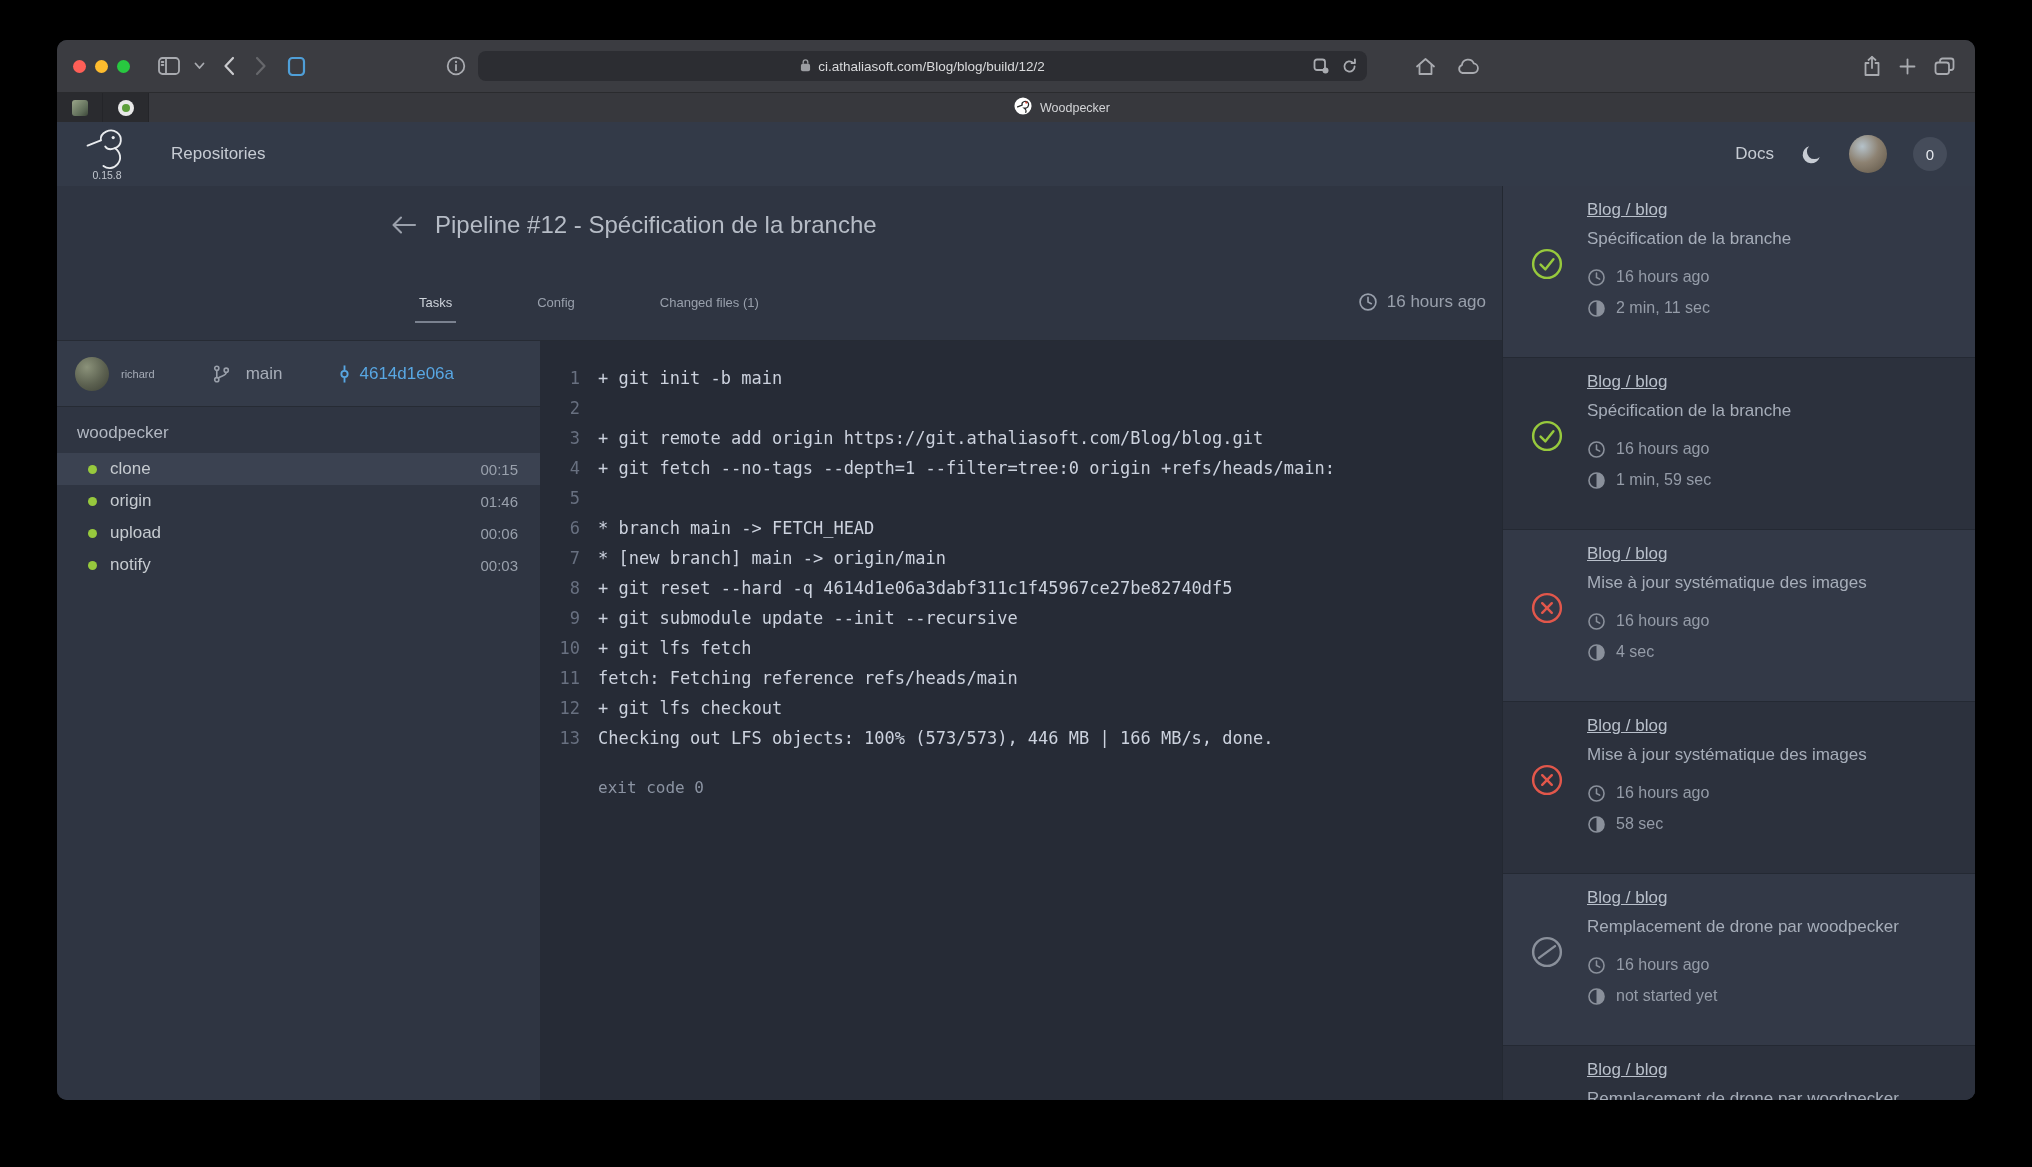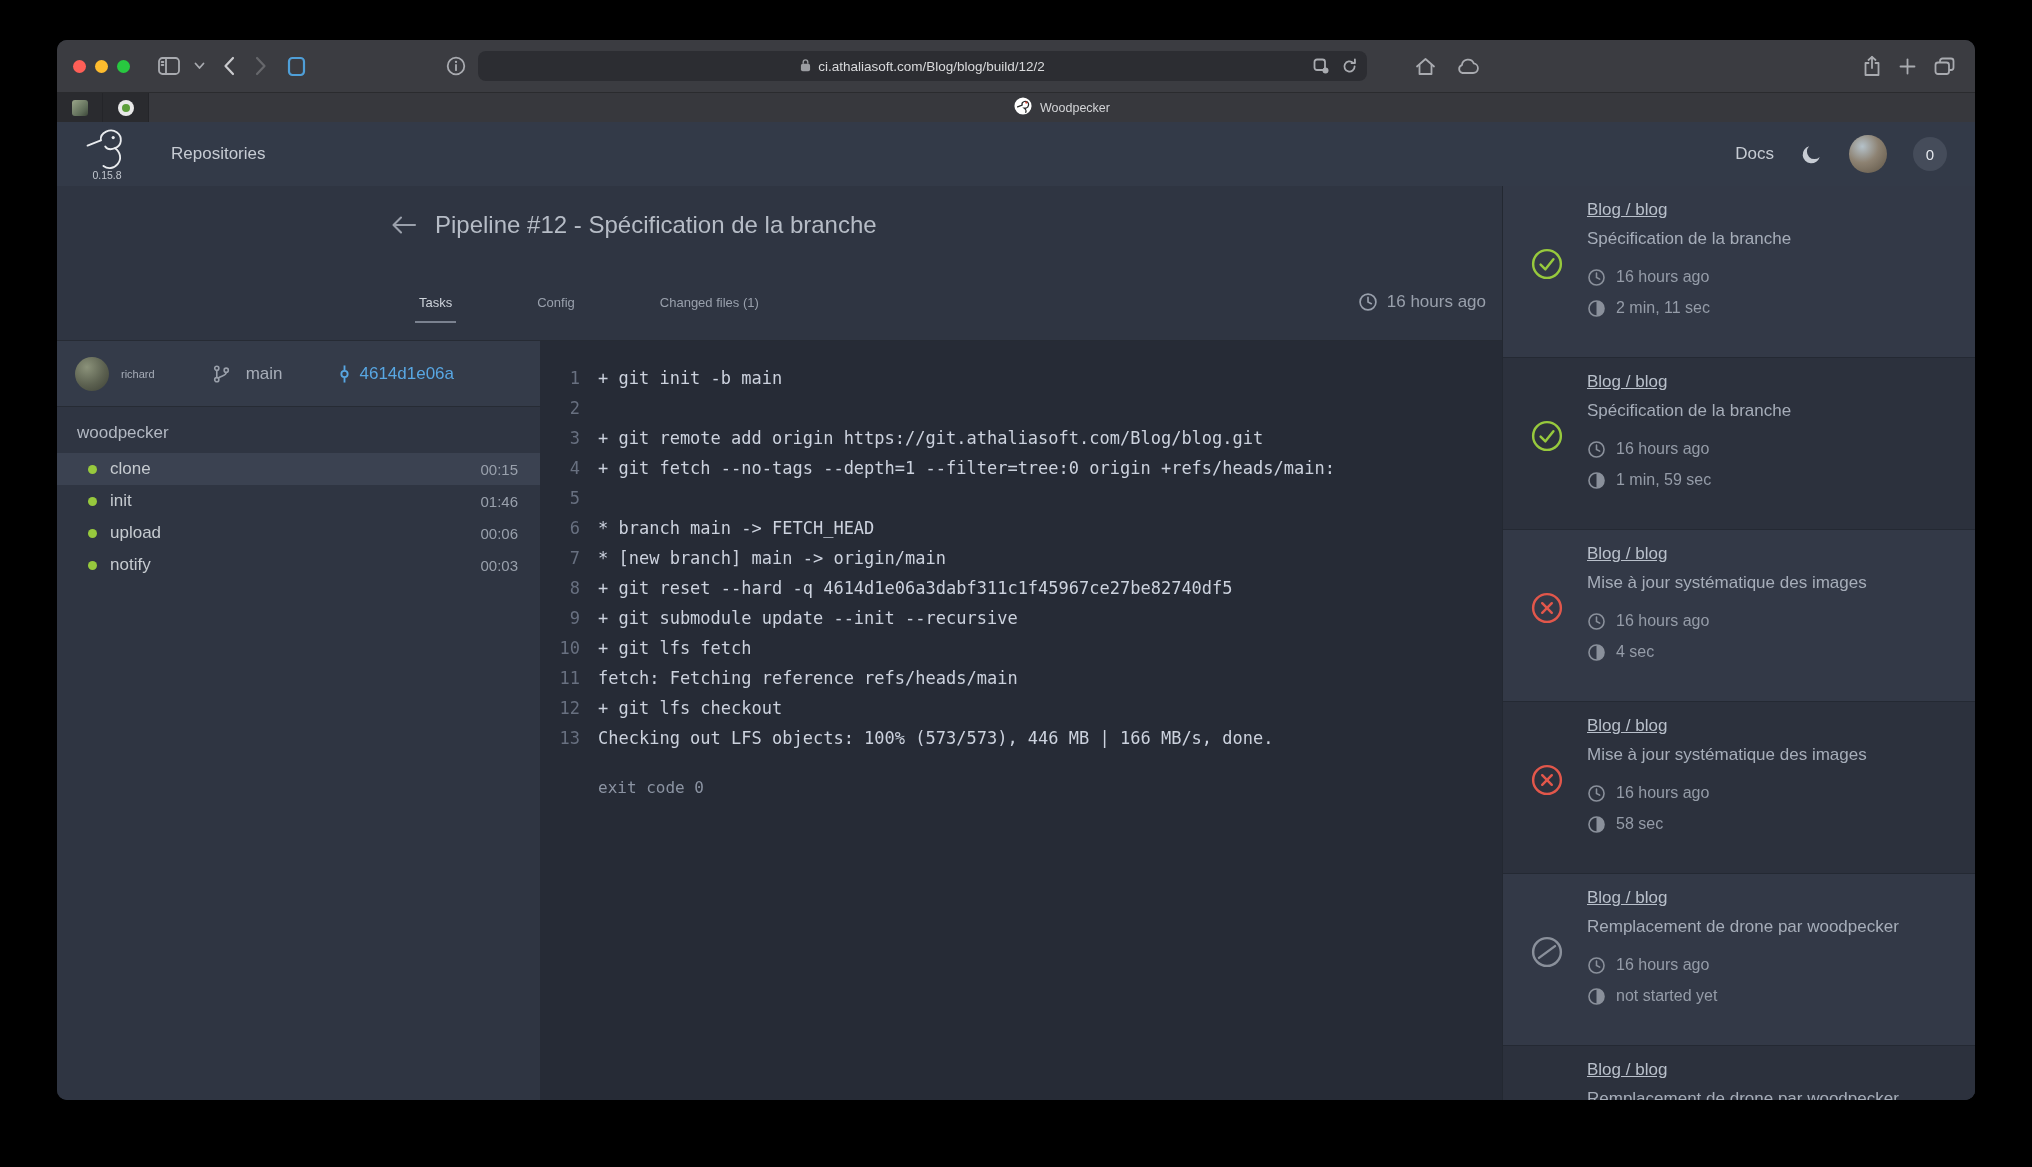--- a/index.html
+++ b/index.html
@@ -306,21 +306,21 @@
 
             <div class="wf-title">woodpecker</div>
 
             <div class="step selected">
               <span class="dot"></span>
               <span class="step-name">clone</span>
               <span class="step-time">00:15</span>
             </div>
             <div class="step">
               <span class="dot"></span>
-              <span class="step-name">init</span>
+              <span class="step-name">origin</span>
               <span class="step-time">01:46</span>
             </div>
             <div class="step">
               <span class="dot"></span>
               <span class="step-name">upload</span>
               <span class="step-time">00:06</span>
             </div>
             <div class="step">
               <span class="dot"></span>
               <span class="step-name">notify</span>

